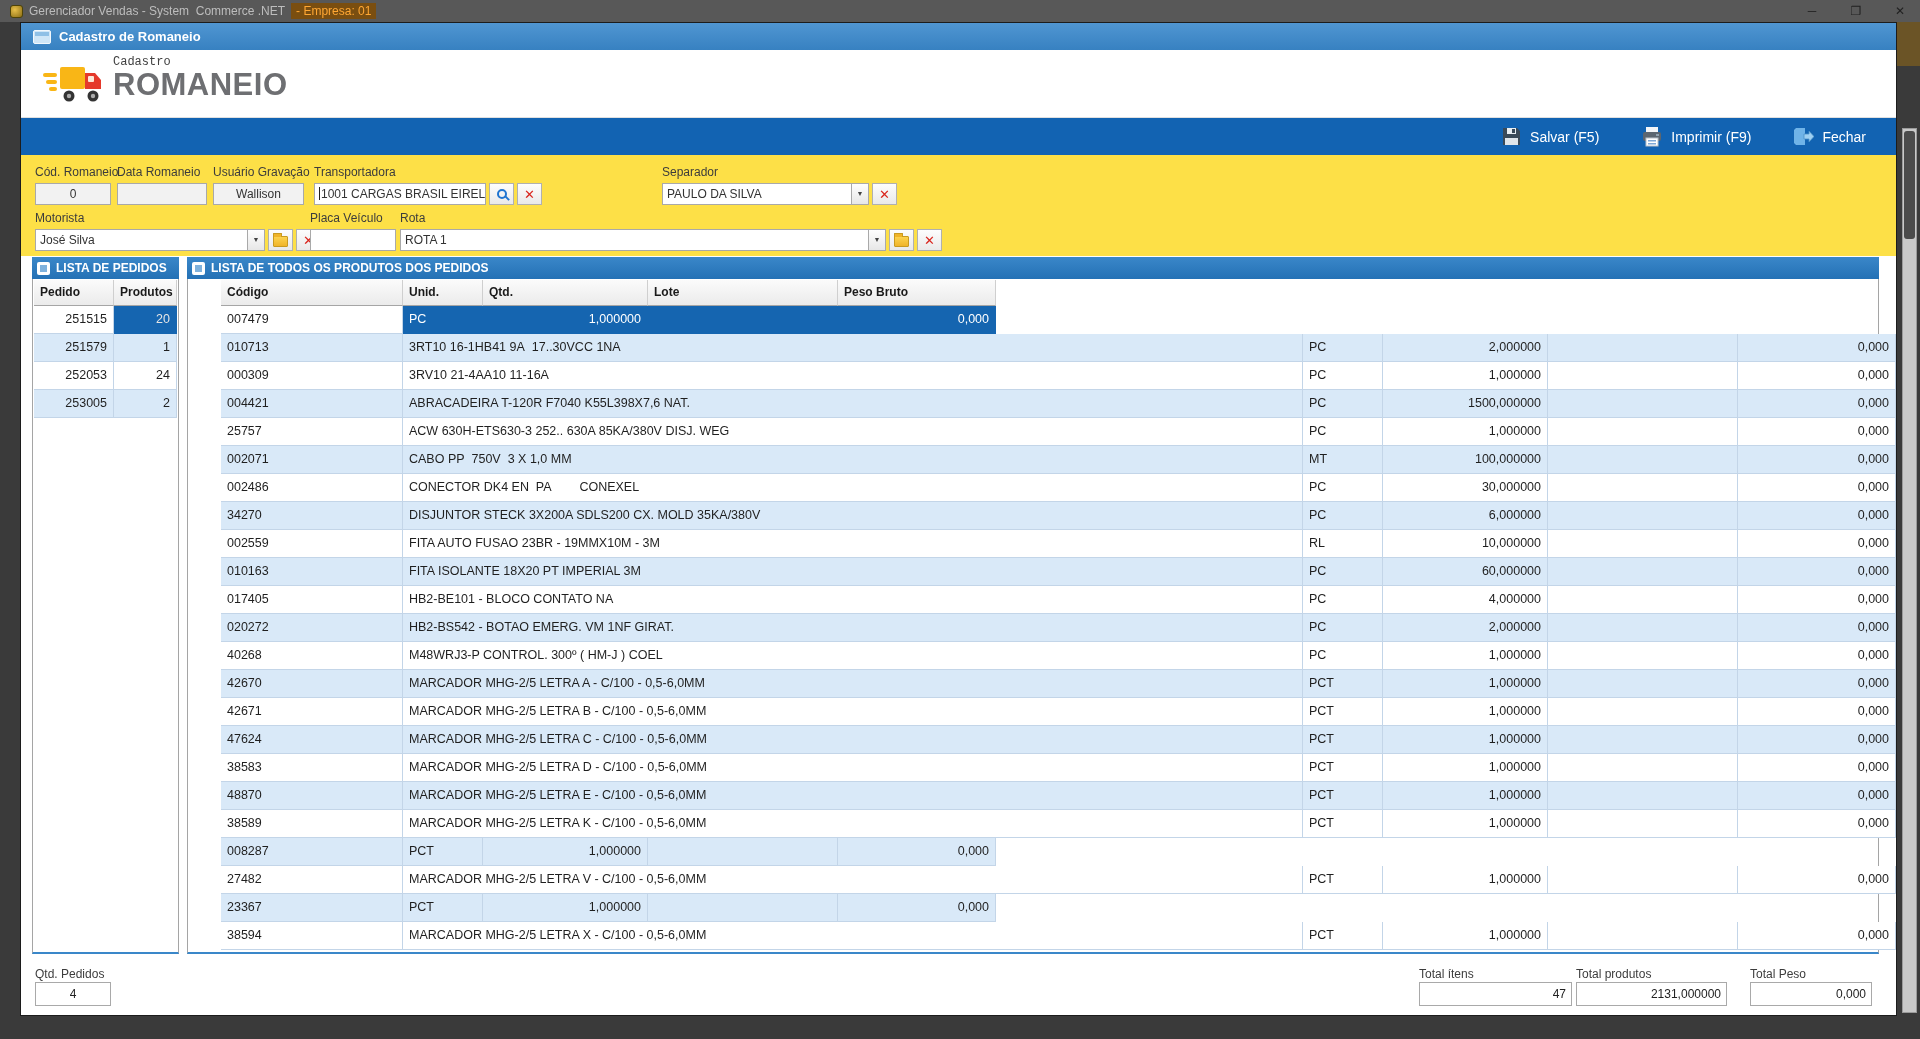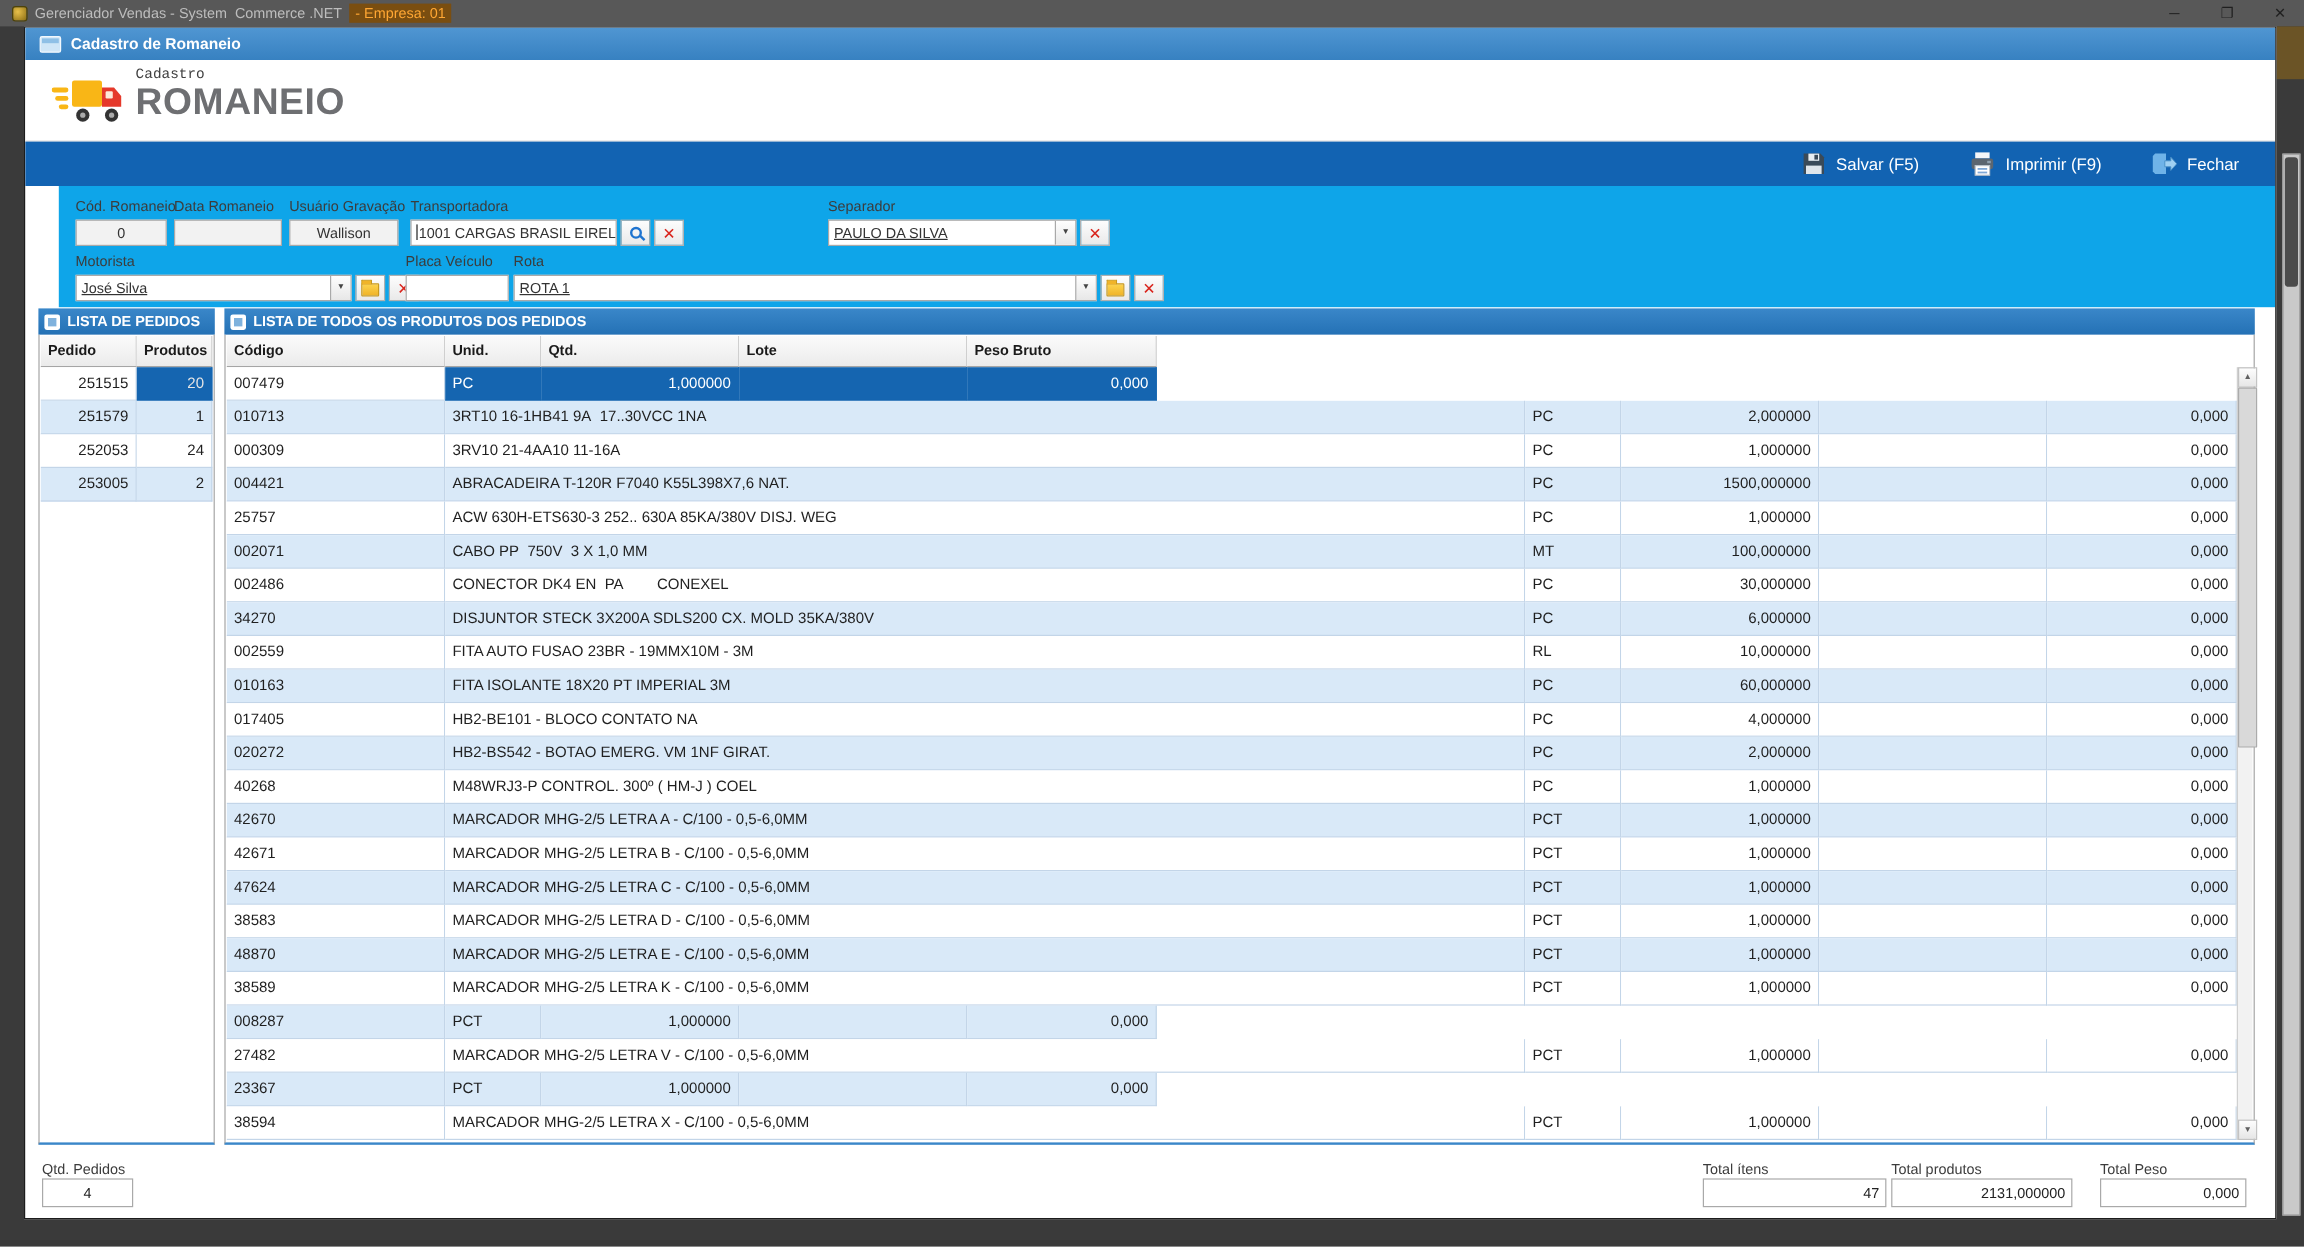--- a/index.html
+++ b/index.html
@@ -36,28 +36,28 @@
   .logo-text { position:absolute; left:92px; top:6px; line-height:1.05; }
   .logo-line1 { font-size:12px; color:#404040;font-family:Liberation Mono, monospace; }
   .logo-line2 { font-size:31px; font-weight:bold; color:#6e6f72; letter-spacing:.5px; }
 
   
   .toolbar { position:absolute; top:95px; left:0; right:0; height:37px; background:#1263b2;
     display:flex; align-items:center; justify-content:flex-end; gap:42px; padding-right:30px; }
   .tb-btn { display:flex; align-items:center; gap:8px; color:#fff; font-size:14px; cursor:default; }
 
   
-  .form-area { position:absolute; top:132px; left:0; right:0; height:101px; background:#0ea5e9;margin-left:28px; }
+  .form-area { position:absolute; top:132px; left:0; right:0; height:101px; background:#fde047; }
   .field { position:absolute; }
   .field-label { display:block; font-size:12px; color:#3c3c3c; margin-bottom:4px; }
   .control-row { display:flex; gap:3px; }
   .tbox { height:22px; border:1px solid #a9a9a9; background:#fff; font-size:12px; color:#333;
     line-height:20px; padding:0 4px; white-space:nowrap; overflow:hidden; }
   .tbox.gray { background:#f2f2f2; text-align:center; }
-  .combo { position:relative; padding-right:10px;text-decoration:underline; }
+  .combo { position:relative; padding-right:10px; }
   .combo-arrow { position:absolute; right:0; top:0; width:17px; height:20px; border-left:1px solid #a9a9a9;
     background:linear-gradient(#fefefe,#e7e7e7); display:flex; align-items:center; justify-content:center;
     font-size:7px; color:#444; }
   .mini-btn { width:25px; height:22px; border:1px solid #b0b0b0; background:linear-gradient(#fdfdfd,#e9e9e9);
     display:flex; align-items:center; justify-content:center; cursor:default; }
   .x-glyph { color:#d9251d; font-weight:bold; font-size:13px; line-height:1; }
   .mag { width:10px; height:10px; border:2px solid #1f74d0; border-radius:50%; position:relative; }
   .mag::after { content:''; position:absolute; width:6px; height:2px; background:#1f74d0;
     transform:rotate(45deg); right:-5px; bottom:-2px; }
   .folder-glyph { width:15px; height:11px; background:linear-gradient(#fcd34d,#f0b429); border:1px solid #c99a1f;
@@ -86,21 +86,21 @@
   .grid-row.alt .cell { background:#d9e9f8; }
   .num { text-align:right; }
   .grid-row.selected .cell { background:#1565b0; color:#fff; border-color:#1565b0; }
   .grid-row.selected .cell.col-codigo { background:#fff; color:#1f1f1f; border-color:#c3d5e8; }
   .cell.sel { background:#1565b0 !important; color:#e5e5e5; border-color:#1565b0; }
 
   .col-pedido { width:80px; } .col-produtos { width:63px; }
   .col-codigo { width:182px; } .col-desc { width:900px; } .col-unid { width:80px; }
   .col-qtd { width:165px; } .col-lote { width:190px; } .col-peso { width:158px; }
 
-  .grid-wrap { display:flex; }
+  .grid-wrap { display:flex;padding-left:32px; }
   .scrollbar { width:17px; height:644px; margin-top:26px; background:#f2f2f2; border-left:1px solid #d0d0d0; position:relative; }
   .sb-btn { position:absolute; left:0; width:16px; height:17px; background:linear-gradient(#fdfdfd,#e6e6e6);
     border:1px solid #c3c3c3; font-size:7px; color:#606060; display:flex; align-items:center; justify-content:center; }
   .sb-up { top:0; } .sb-down { bottom:0; }
   .sb-thumb { position:absolute; left:0; top:17px; width:16px; height:300px; background:#d9d9d9;
     border:1px solid #ababab; border-radius:1px; }
 
   
   .total-label { position:absolute; font-size:12px; color:#3c3c3c; }
   .total-box { position:absolute; height:24px; border:1px solid #a9a9a9; background:#fff; font-size:12px;

